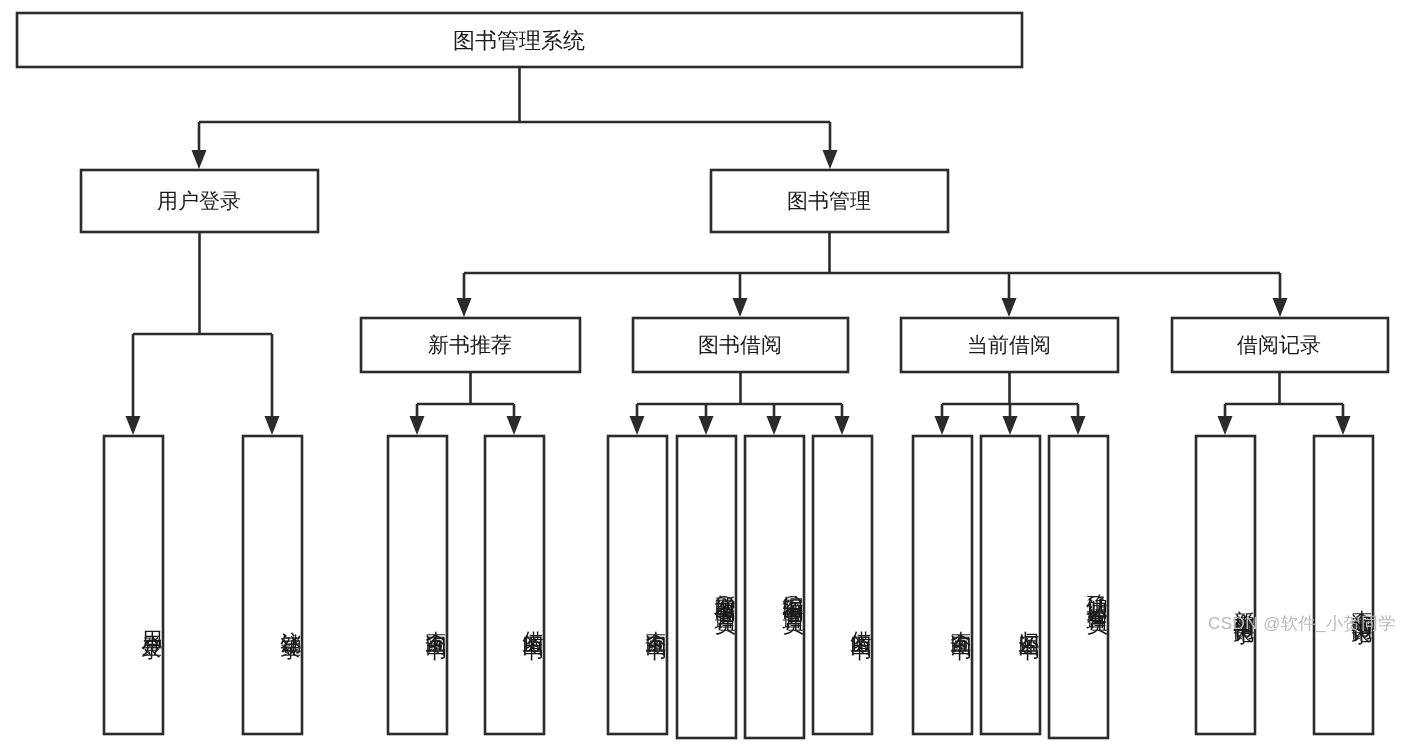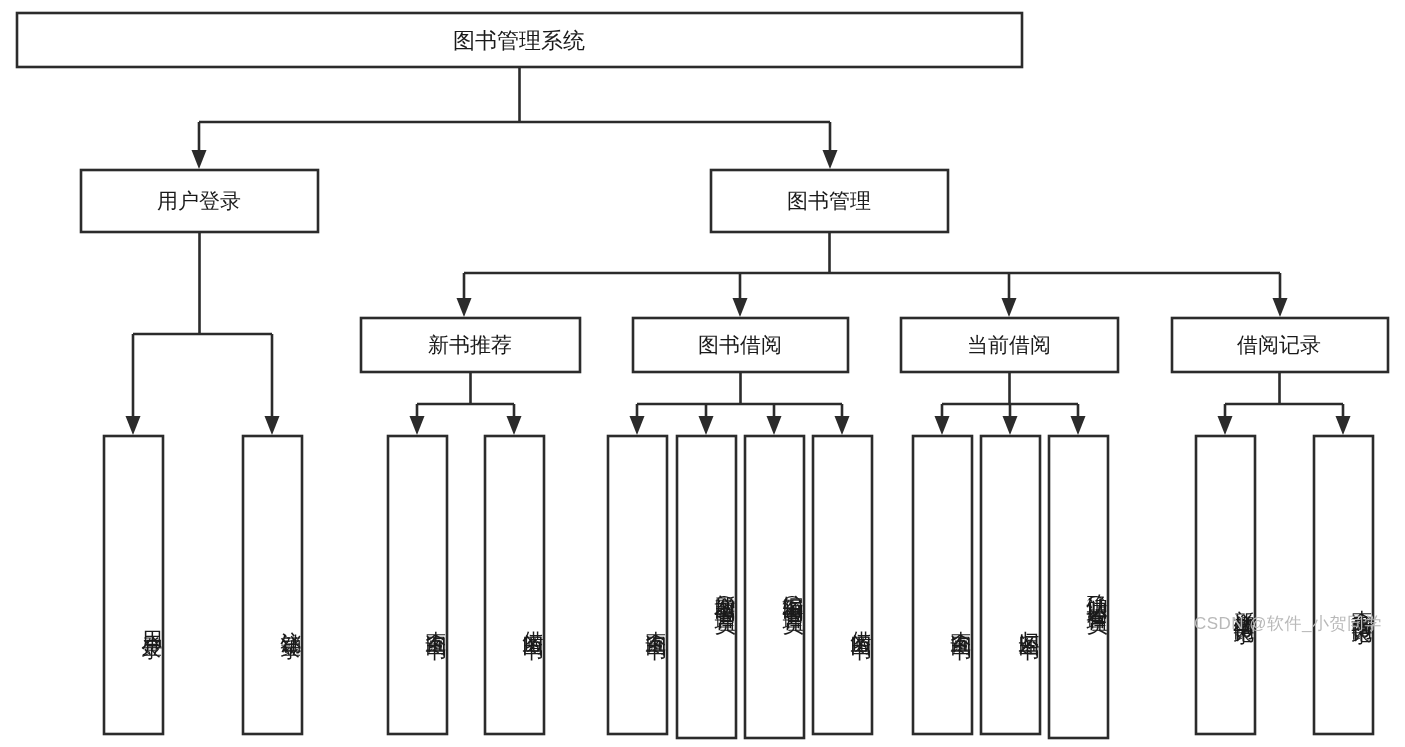--- a/index.html
+++ b/index.html
@@ -64,21 +64,21 @@
     color: #1a1a1a;
     white-space: nowrap;
     text-align: center;
     display: flex;
     align-items: flex-start;
     justify-content: center;
     pointer-events: none;
   }
   .watermark {
     position: absolute;
-    right: 23px;
+    right: 9px;
     bottom: 4px;
     font-family: "Liberation Sans", "DejaVu Sans", sans-serif;
     font-size: 17px;
     color: #b9b9b9;
     letter-spacing: 0.5px;
     white-space: nowrap;
   }
 </style>
 </head>
 <body>

